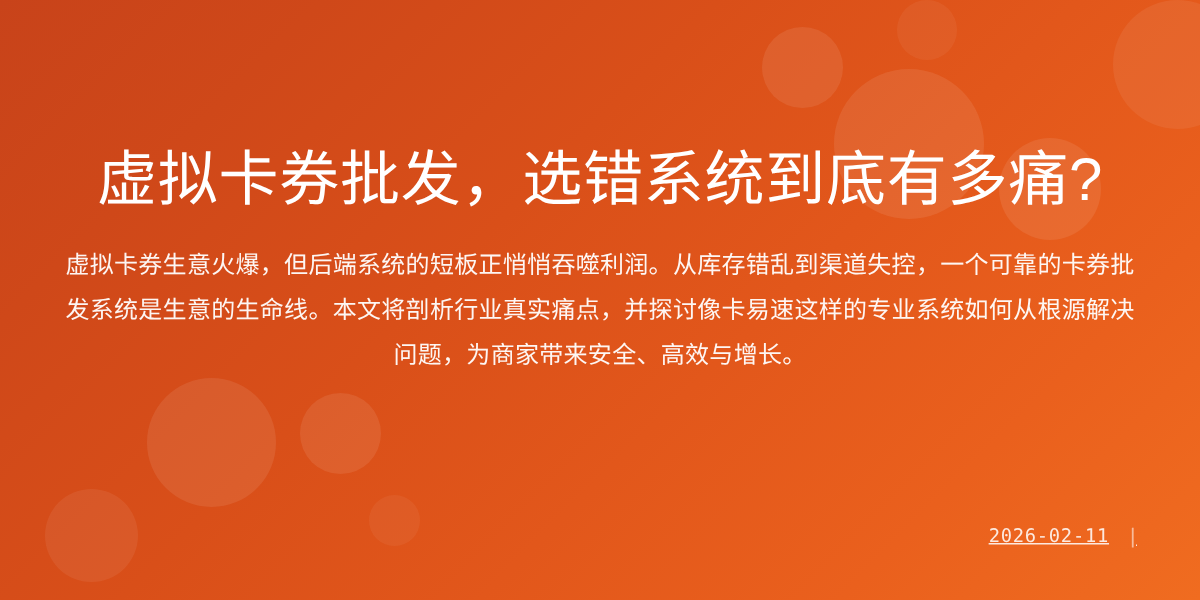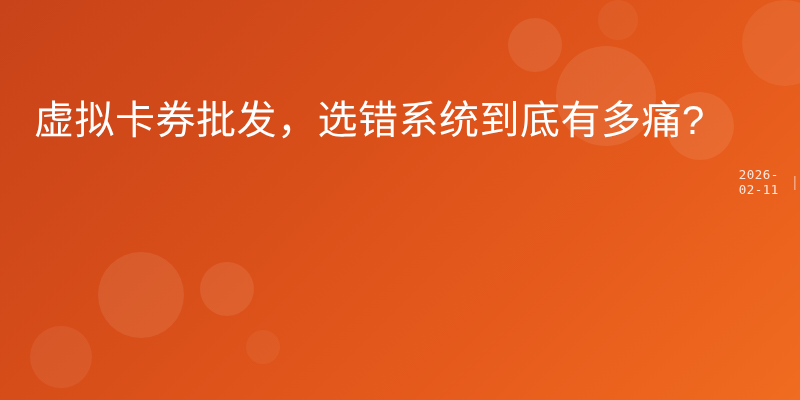--- a/index.html
+++ b/index.html
@@ -51,21 +51,21 @@
   .c6 { left: 98px;  top: 252px; width: 86px;  height: 86px; }
   .c7 { left: 200px; top: 262px; width: 54px;  height: 54px; }
   .c8 { left: 30px;  top: 326px; width: 62px;  height: 62px; }
   .c9 { left: 246px; top: 330px; width: 34px;  height: 34px; }
 
   
   .content {
     position: absolute;
     inset: 0;
     display: flex;
-    flex-direction: row;
+    flex-direction: column;
     z-index: 2;
   }
 
   .title-wrap {
     margin-top: 97px;
     padding: 0 34px;
     text-align: center;
   }
   .title {
     margin: 0;
@@ -99,20 +99,21 @@
 
   .footer {
     display: flex;
     justify-content: flex-end;
     align-items: center;
     padding: 0 42px 36px 0;
     gap: 14px;
     font-size: 13px;
     color: rgba(255, 255, 255, 0.86);
     letter-spacing: 1px;
+    text-decoration: underline;
   }
   .footer .date {
     font-family: "DejaVu Sans Mono", "Liberation Mono", monospace;
     font-size: 12.5px;
     letter-spacing: 0.5px;
   }
   .footer .sep {
     color: rgba(255, 255, 255, 0.55);
     font-size: 14px;
     line-height: 1;
@@ -135,20 +136,23 @@
   <span class="deco c7"></span>
   <span class="deco c8 soft"></span>
   <span class="deco c9 faint"></span>
 
   <div class="content">
 
     <div class="title-wrap">
       <h1 class="title">虚拟卡券批发，选错系统到底有多痛?</h1>
     </div>
 
+    <div class="subtitle-wrap">
+      <p class="subtitle">虚拟卡券生意火爆，但后端系统的短板正悄悄吞噬利润。从库存错乱到渠道失控，一个可靠的卡券批发系统是生意的生命线。本文将剖析行业真实痛点，并探讨像卡易速这样的专业系统如何从根源解决问题，为商家带来安全、高效与增长。</p>
+    </div>
 
     <div class="spacer"></div>
 
     <div class="footer">
       <span class="date">2026-02-11</span>
       <span class="sep">|</span>
     </div>
 
   </div>
 </div>

